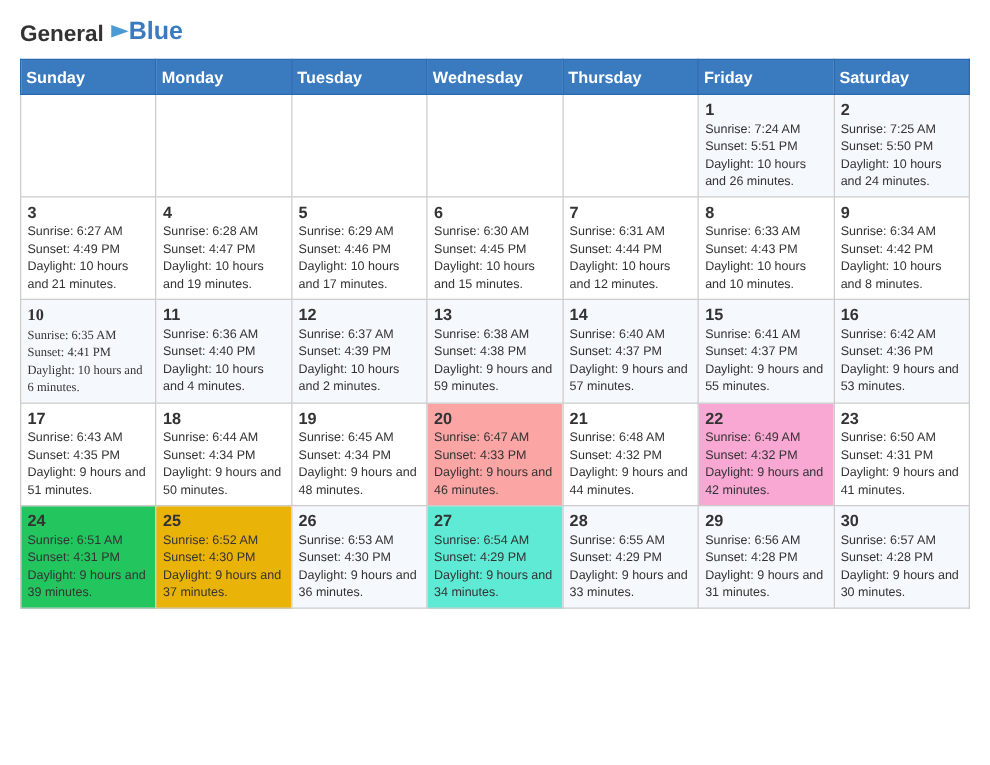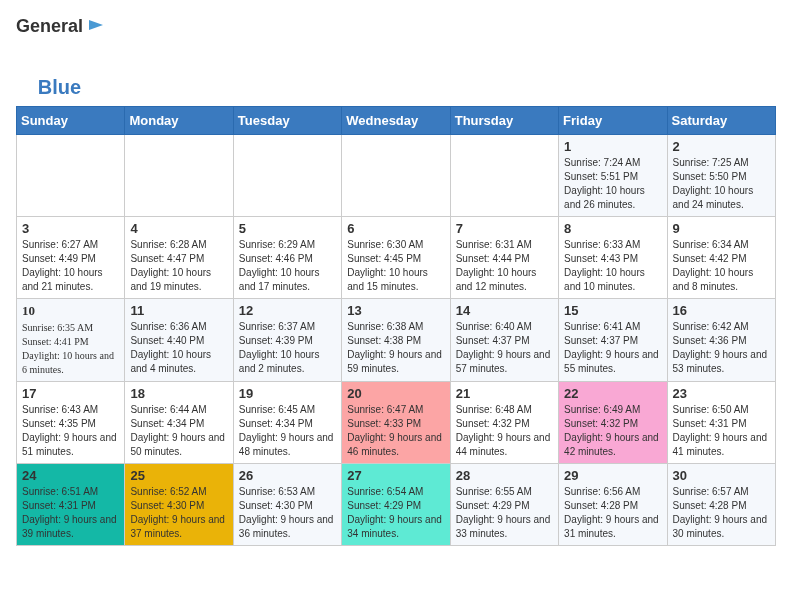--- a/index.html
+++ b/index.html
@@ -11,23 +11,22 @@
       padding: 16px;
     }
     .header {
       display: flex;
       justify-content: space-between;
       align-items: flex-start;
       margin-bottom: 8px;
     }
     .logo {
       display: flex;
-      flex-direction: column;
-      align-items: center;
-      gap: 40px;
+      flex-direction: row;
+      align-items: flex-start;
     }
     .logo-text {
       font-size: 18px;
       font-weight: bold;
       color: #333;
       line-height: 1.1;
     }
     .title-block {
       text-align: right;
     }
@@ -222,21 +221,21 @@
         <td style="background: #f9a8d4;">
           <span class="day-num">22</span>
           <div class="day-info">Sunrise: 6:49 AM<br>Sunset: 4:32 PM<br>Daylight: 9 hours and 42 minutes.</div>
         </td>
         <td style="background: rgb(255, 255, 255);">
           <span class="day-num">23</span>
           <div class="day-info">Sunrise: 6:50 AM<br>Sunset: 4:31 PM<br>Daylight: 9 hours and 41 minutes.</div>
         </td>
       </tr>
       <tr>
-        <td style="background: #14b8a6;">
+        <td style="background: #22c55e;">
           <span class="day-num">24</span>
           <div class="day-info">Sunrise: 6:51 AM<br>Sunset: 4:31 PM<br>Daylight: 9 hours and 39 minutes.</div>
         </td>
         <td style="background: #eab308; margin-top: 12px;">
           <span class="day-num">25</span>
           <div class="day-info">Sunrise: 6:52 AM<br>Sunset: 4:30 PM<br>Daylight: 9 hours and 37 minutes.</div>
         </td>
         <td style="background: rgb(245, 248, 252);">
           <span class="day-num">26</span>
           <div class="day-info">Sunrise: 6:53 AM<br>Sunset: 4:30 PM<br>Daylight: 9 hours and 36 minutes.</div>

